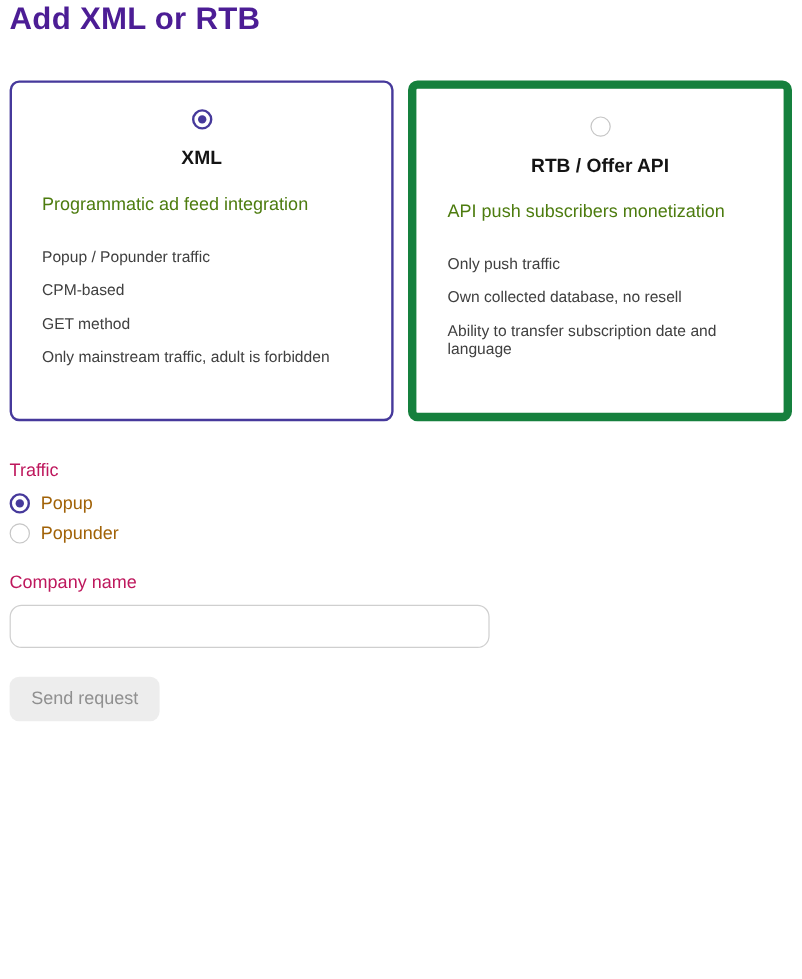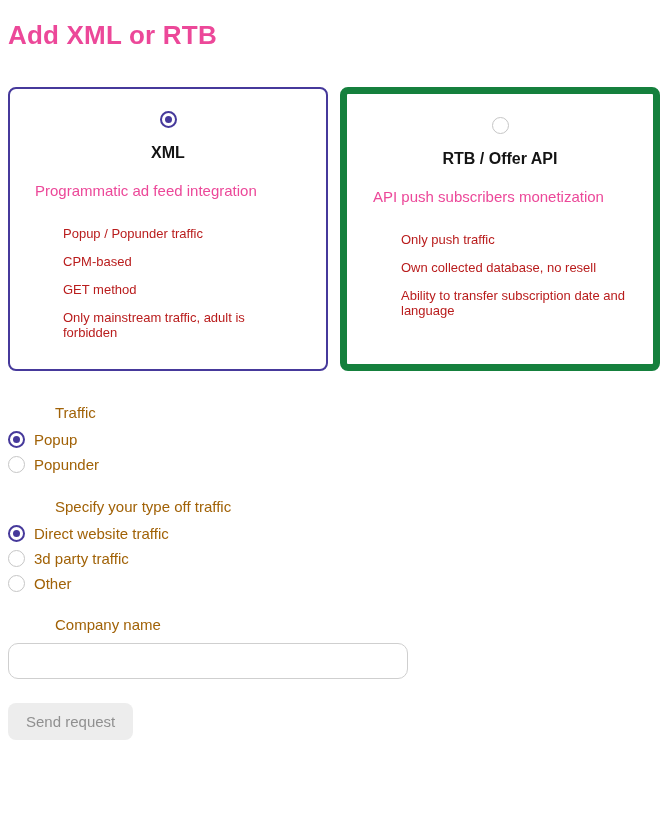--- a/index.html
+++ b/index.html
@@ -7,22 +7,22 @@
   body {
     font-family: "Liberation Sans", sans-serif;
     color: #1c1c1c;
     padding: 0 8px;
     overflow: hidden;
   }
   h1.page-title {
     font-size: 26px;
     font-weight: 700;
     letter-spacing: 0.2px;
-    color: #ec4899;
-    margin-top: 20px;
+    color: #4c1d95;
+    margin-top: 0;
     line-height: 30px;
   }
   .cards {
     display: flex;
     gap: 12px;
     margin-top: 37px;
   }
   .card {
     width: 320px;
     height: 284px;
@@ -66,42 +66,40 @@
   }
   .card h2 {
     font-size: 16px;
     font-weight: 700;
     text-align: center;
     margin-top: 16px;
     color: #141414;
   }
   .card .desc {
     font-size: 15px;
-    color: #ec4899;
+    color: #4d7c0f;
     margin-top: 20px;
     line-height: 18px;
   }
   .card ul.features {
     list-style: none;
     margin-top: 26px;
   }
   .card ul.features li {
     font-size: 13px;
-    color: #b91c1c;
+    color: #404040;
     line-height: 15px;
     margin-bottom: 13px;
-    margin-left: 28px;
   }
   .form-section { margin-top: 33px; }
   .field-label {
     font-size: 15px;
-    color: #a16207;
+    color: #be185d;
     line-height: 18px;
     margin-bottom: 9px;
-    margin-left: 47px;
   }
   .radio-row {
     display: flex;
     align-items: center;
     height: 17px;
     margin-bottom: 8px;
     cursor: pointer;
   }
   .radio-row .radio { margin-right: 9px; }
   .radio-row .radio-label {
@@ -182,35 +180,20 @@
       <label class="radio-row">
         <span class="radio checked"></span>
         <span class="radio-label">Popup</span>
       </label>
       <label class="radio-row">
         <span class="radio"></span>
         <span class="radio-label">Popunder</span>
       </label>
     </div>
 
-    <div class="group-gap">
-      <div class="field-label">Specify your type off traffic</div>
-      <label class="radio-row">
-        <span class="radio checked"></span>
-        <span class="radio-label">Direct website traffic</span>
-      </label>
-      <label class="radio-row">
-        <span class="radio"></span>
-        <span class="radio-label">3d party traffic</span>
-      </label>
-      <label class="radio-row">
-        <span class="radio"></span>
-        <span class="radio-label">Other</span>
-      </label>
-    </div>
 
 
     <div class="input-gap">
       <div class="field-label">Company name</div>
       <input type="text" class="text-input company" value="" style="">
     </div>
 
     <button type="submit" class="send-request">Send request</button>
 
   </form>

